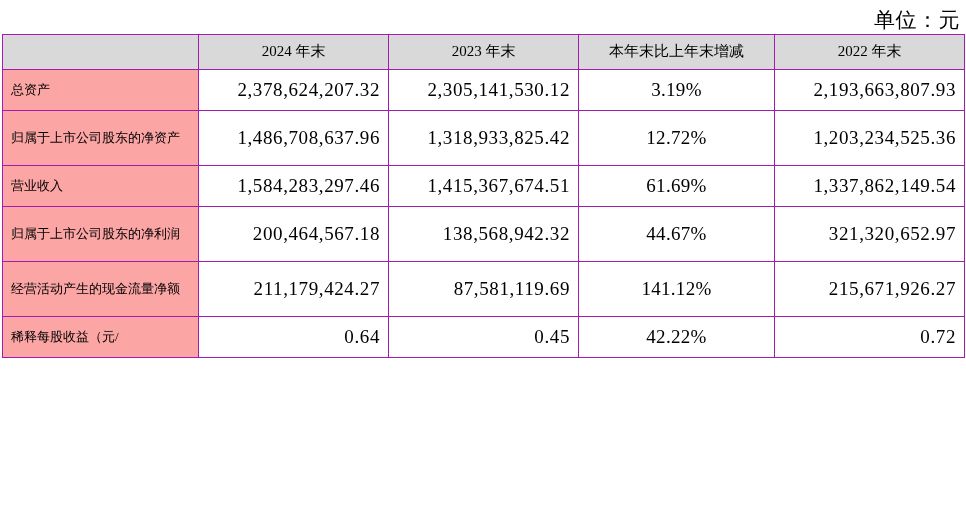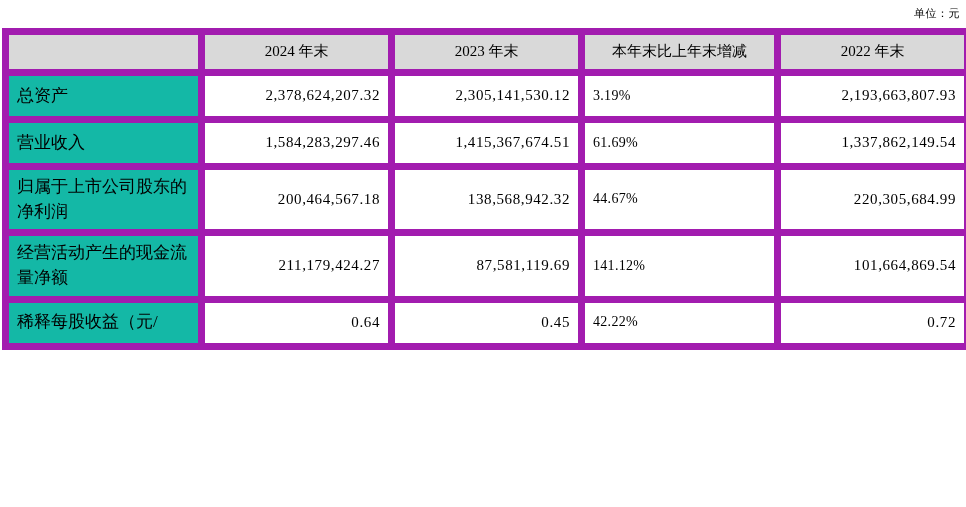--- a/index.html
+++ b/index.html
@@ -15,67 +15,67 @@
     overflow: hidden;
   }
   .page {
     position: relative;
     width: 966px;
     height: 507px;
     box-sizing: border-box;
   }
   .unit-line {
     text-align: right;
-    font-size: 11px;
-    padding: 6px 6px 7px 0;
+    font-size: 21px;
+    padding: 6px 6px 0 0;
     letter-spacing: 0.5px;
   }
   table.fin {
     border-collapse: collapse;
     table-layout: fixed;
     width: 962px;
     margin-left: 2px;
     font-size: 15px;
   }
   table.fin td {
-    border: 7px solid #a21caf;
+    border: 1px solid #a21caf;
     padding: 5px 8px;
     vertical-align: middle;
     line-height: 1.45;
   }
   col.c0 { width: 196px; }
   col.c1 { width: 190px; }
   col.c2 { width: 190px; }
   col.c3 { width: 196px; }
   col.c4 { width: 190px; }
 
   tr.header-row td {
     background: #d9d9d9;
     text-align: center;
     font-size: 15px;
     height: 24px;
   }
   tr.header-row td.first {
     background: #d9d9d9;
   }
   td.label {
-    background: #14b8a6;
+    background: #fca5a5;
     text-align: left;
-    font-size: 17px;
+    font-size: 13px;
   }
   td.num {
     text-align: right;
     font-family: "Liberation Serif", "DejaVu Serif", serif;
-    font-size: 15px;
+    font-size: 19px;
     letter-spacing: 0.6px;
   }
   td.pct {
-    text-align: left;
+    text-align: center;
     padding-right: 8px;
-    font-size: 14px;
+    font-size: 19px;
     letter-spacing: 0.3px;
   }
   .r-tall1 td { height: 30px; }
   .r-tall2 td { height: 44px; }
   .r-tall3 td { height: 64px; }
 </style>
 </head>
 <body>
 
 <div class="page">
@@ -101,45 +101,52 @@
       </tr>
 
       <tr class="r-tall1">
         <td class="label">总资产</td>
         <td class="num">2,378,624,207.32</td>
         <td class="num">2,305,141,530.12</td>
         <td class="pct">3.19%</td>
         <td class="num">2,193,663,807.93</td>
       </tr>
 
+      <tr class="r-tall2">
+        <td class="label">归属于上市公司股东的净资产</td>
+        <td class="num">1,486,708,637.96</td>
+        <td class="num">1,318,933,825.42</td>
+        <td class="pct">12.72%</td>
+        <td class="num">1,203,234,525.36</td>
+      </tr>
 
 
       <tr class="r-tall1">
         <td class="label">营业收入</td>
         <td class="num">1,584,283,297.46</td>
         <td class="num">1,415,367,674.51</td>
         <td class="pct">61.69%</td>
         <td class="num">1,337,862,149.54</td>
       </tr>
 
       <tr class="r-tall2">
         <td class="label">归属于上市公司股东的净利润</td>
         <td class="num">200,464,567.18</td>
         <td class="num">138,568,942.32</td>
         <td class="pct">44.67%</td>
-        <td class="num">220,305,684.99</td>
+        <td class="num">321,320,652.97</td>
       </tr>
 
 
       <tr class="r-tall2">
         <td class="label">经营活动产生的现金流量净额</td>
         <td class="num">211,179,424.27</td>
         <td class="num">87,581,119.69</td>
         <td class="pct">141.12%</td>
-        <td class="num">101,664,869.54</td>
+        <td class="num">215,671,926.27</td>
       </tr>
 
 
       <tr class="r-tall1">
         <td class="label">稀释每股收益（元/</td>
         <td class="num">0.64</td>
         <td class="num">0.45</td>
         <td class="pct">42.22%</td>
         <td class="num">0.72</td>
       </tr>

